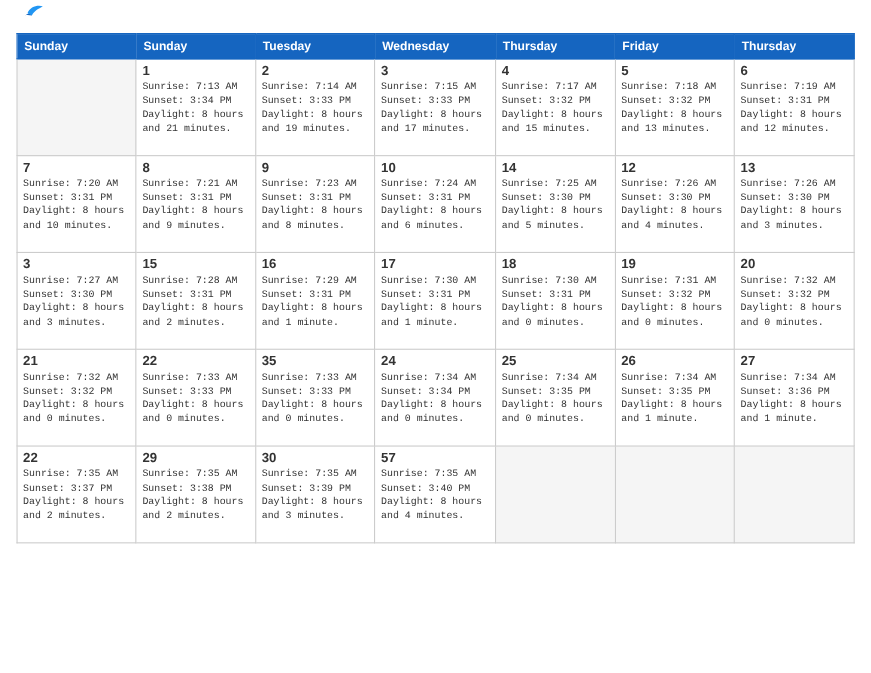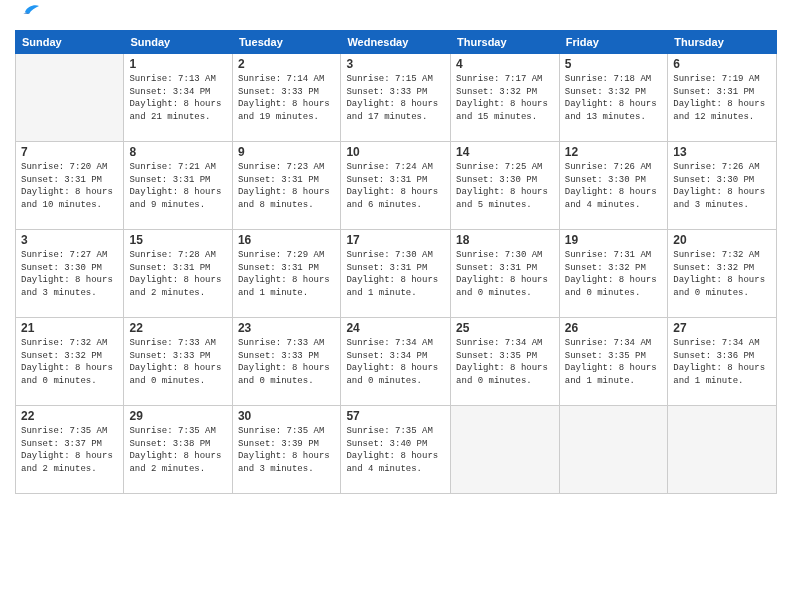--- a/index.html
+++ b/index.html
@@ -211,21 +211,21 @@
         <tr>
           <td>
             <div class="day-number">21</div>
             <div class="day-info">Sunrise: 7:32 AM<br>Sunset: 3:32 PM<br>Daylight: 8 hours<br>and 0 minutes.</div>
           </td>
           <td>
             <div class="day-number">22</div>
             <div class="day-info">Sunrise: 7:33 AM<br>Sunset: 3:33 PM<br>Daylight: 8 hours<br>and 0 minutes.</div>
           </td>
           <td>
-            <div class="day-number">23</div>
+            <div class="day-number">35</div>
             <div class="day-info">Sunrise: 7:33 AM<br>Sunset: 3:33 PM<br>Daylight: 8 hours<br>and 0 minutes.</div>
           </td>
           <td>
             <div class="day-number">24</div>
             <div class="day-info">Sunrise: 7:34 AM<br>Sunset: 3:34 PM<br>Daylight: 8 hours<br>and 0 minutes.</div>
           </td>
           <td>
             <div class="day-number">25</div>
             <div class="day-info">Sunrise: 7:34 AM<br>Sunset: 3:35 PM<br>Daylight: 8 hours<br>and 0 minutes.</div>
           </td>

